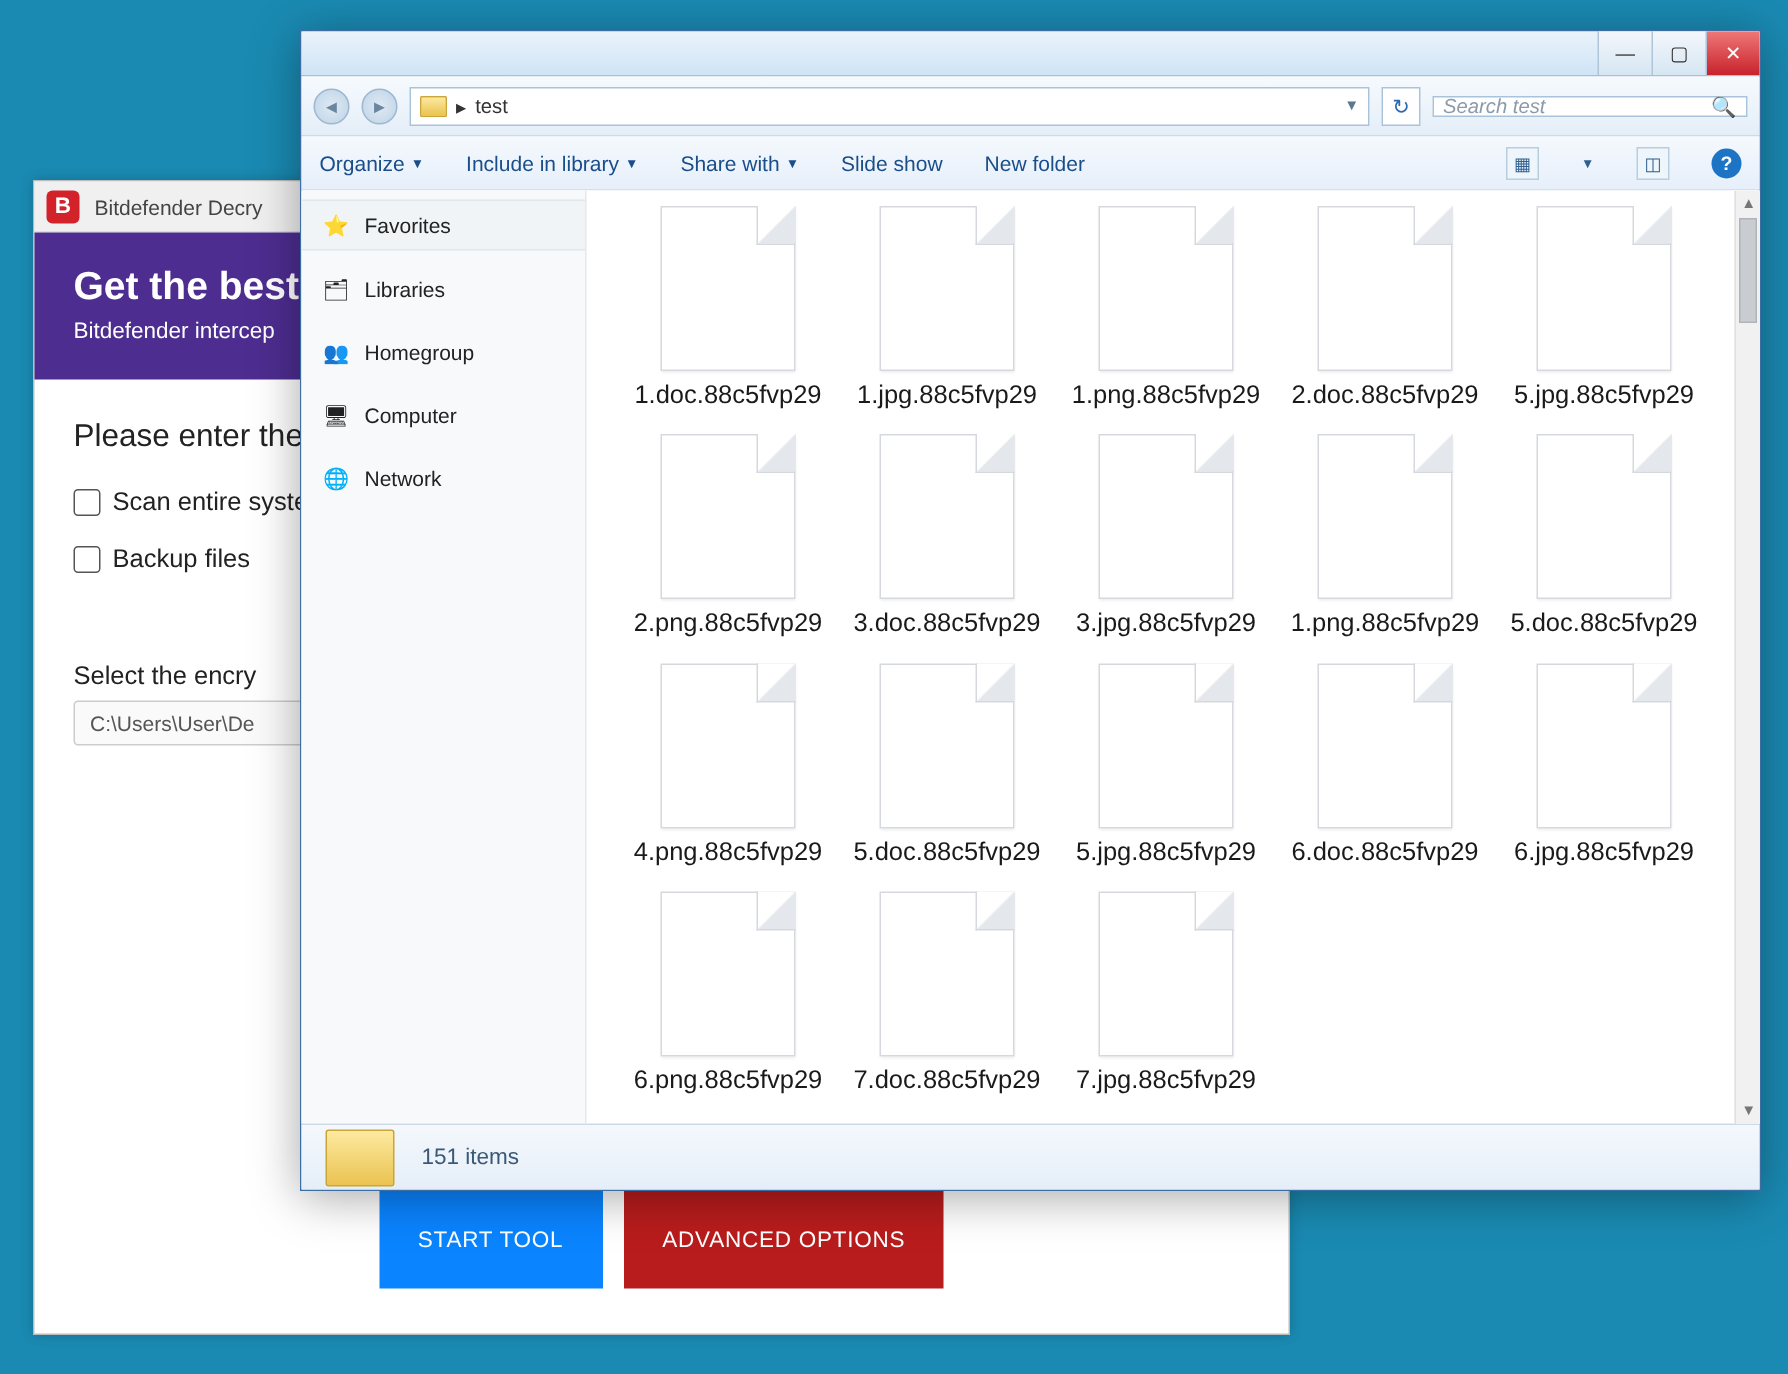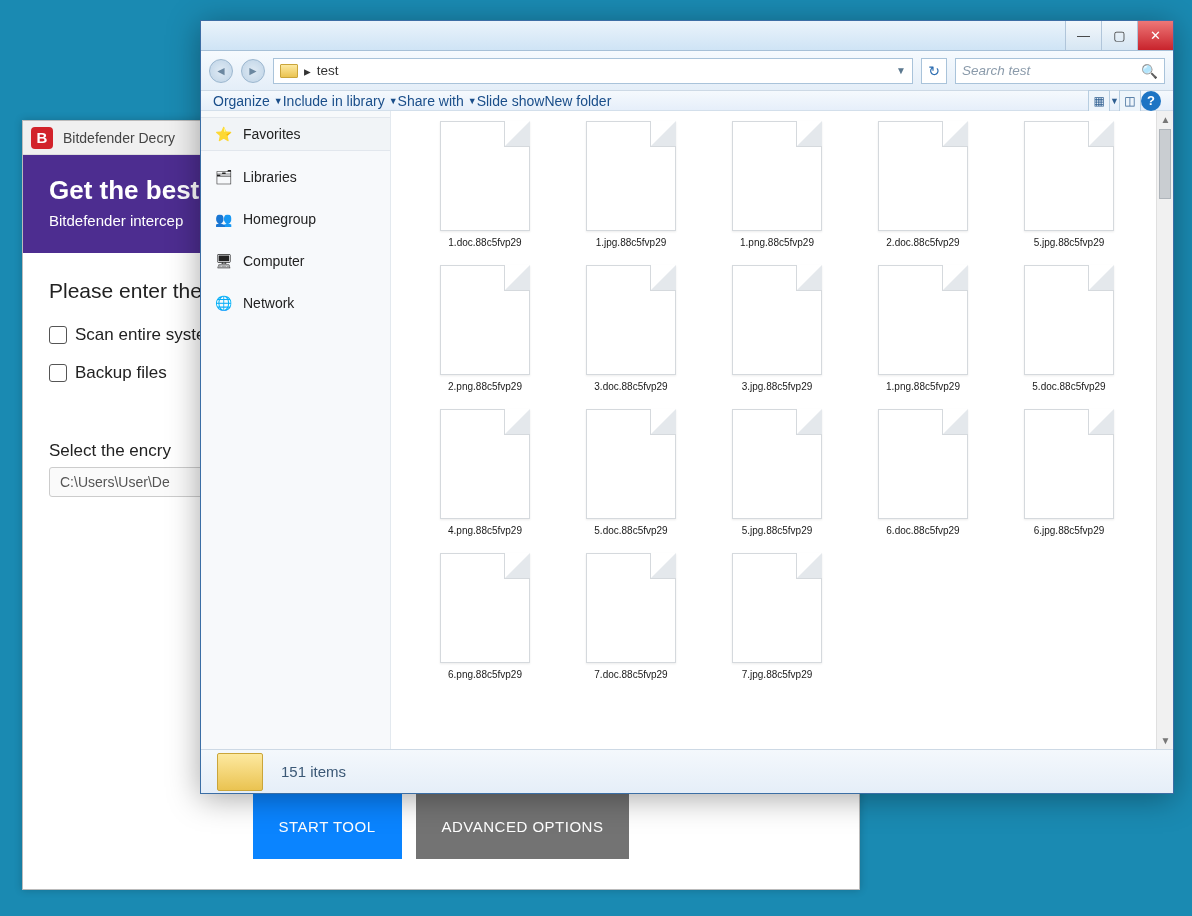--- a/index.html
+++ b/index.html
@@ -89,21 +89,21 @@
   }
   .bd-btn {
     background: #0a84ff;
     color: #fff;
     font-size: 15px;
     padding: 24px 26px;
     border: none;
     letter-spacing: 0.5px;
     cursor: pointer;
   }
-  .bd-btn.secondary { background: #737373; }
+  .bd-btn.secondary { background: #b91c1c; }
 
   
   .ex-window {
     position: absolute;
     left: 200px;
     top: 20px;
     width: 974px;
     height: 774px;
     background: #fff;
     border: 1px solid #3b6ea5;
@@ -164,38 +164,39 @@
   .folder-ico {
     width: 18px; height: 14px;
     background: linear-gradient(#fde9a0,#eac351);
     border: 1px solid #caa53a;
     border-radius: 1px;
   }
   .addr-dd { color: #5b788f; margin-left: auto; font-size: 10px; }
   .refresh { width: 26px; height: 26px; border: 1px solid #a9c3da; background: #fff; display: flex; align-items: center; justify-content: center; color: #2b6cb0; font-size: 14px; }
   .searchbox {
     width: 210px;
-    height: 26px;
+    height: 14px;
     border: 1px solid #a9c3da;
     background: #fff;
     display: flex;
     align-items: center;
     padding: 0 6px;
     font-size: 13.5px;
     color: #8b9bab;
   }
   .searchbox .mag { margin-left: auto; color: #2b6cb0; }
 
   .ex-toolbar {
-    height: 20px;
+    height: 36px;
     background: linear-gradient(#f5f9fd, #e6effa);
     border-bottom: 1px solid #d3dfeb;
     display: flex;
     align-items: center;
     padding: 0 12px;
+    gap: 28px;
     font-size: 14px;
     color: #1a4e8a;
   }
   .tb-item { display: flex; align-items: center; gap: 4px; cursor: pointer; }
   .tb-dd { font-size: 9px; }
   .tb-spacer { flex: 1; }
   .tb-iconbtn { width: 22px; height: 22px; border: 1px solid #b7cde0; background: #eef5fb; display: flex; align-items: center; justify-content: center; font-size: 12px; color: #2f5e90; }
   .tb-help { width: 20px; height: 20px; border-radius: 50%; background: #1d74c4; color: #fff; display: flex; align-items: center; justify-content: center; font-size: 13px; font-weight: bold; }
 
   .ex-main {
@@ -252,21 +253,21 @@
   }
   .file-fold {
     position: absolute;
     right: -1px; top: -1px;
     width: 26px; height: 26px;
     background: linear-gradient(135deg, #fff 48%, #e4e8ec 52%);
     border-left: 1px solid #d5d9dd;
     border-bottom: 1px solid #d5d9dd;
   }
   .file-name {
-    font-size: 10px;
+    font-size: 17px;
     color: #1a1a1a;
     text-align: center;
     word-break: break-all;
     line-height: 1.2;
     max-width: 140px;
   }
 
   .ex-scroll {
     position: absolute;
     right: 0; top: 0; bottom: 0;

